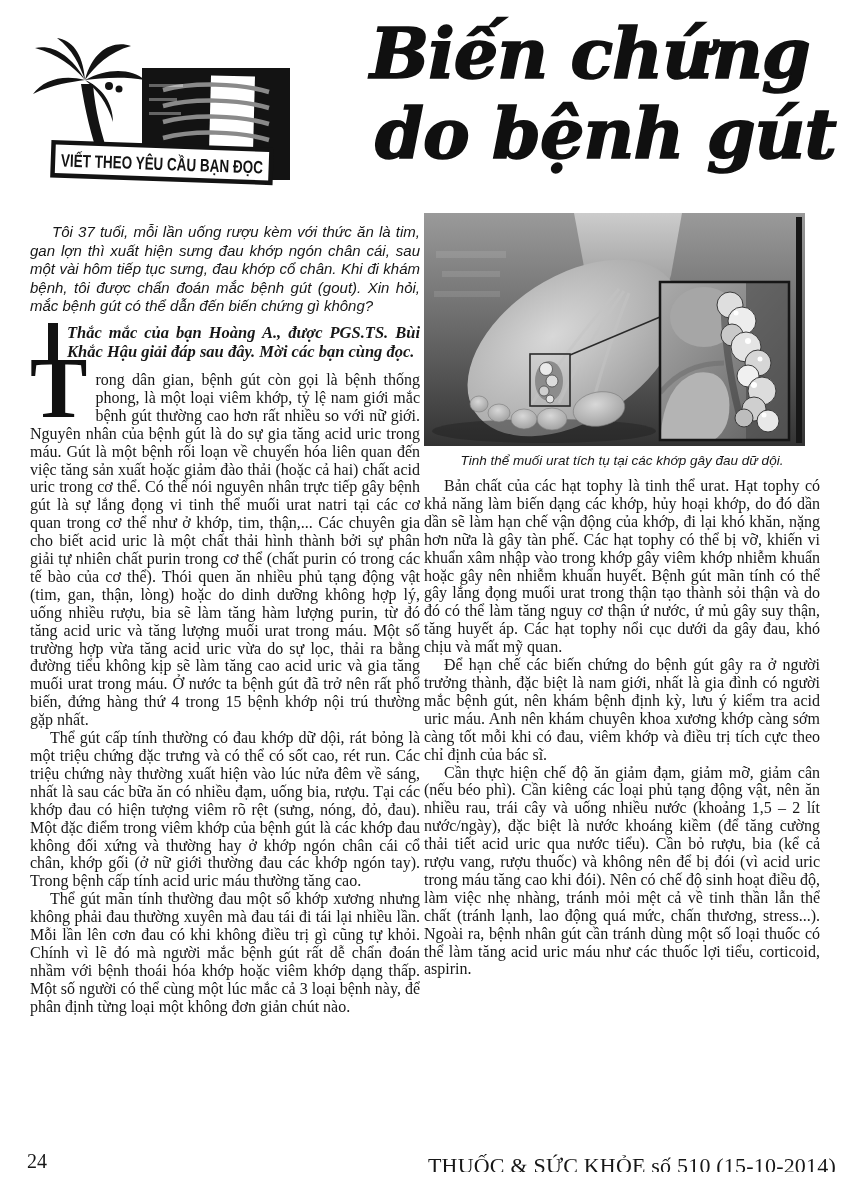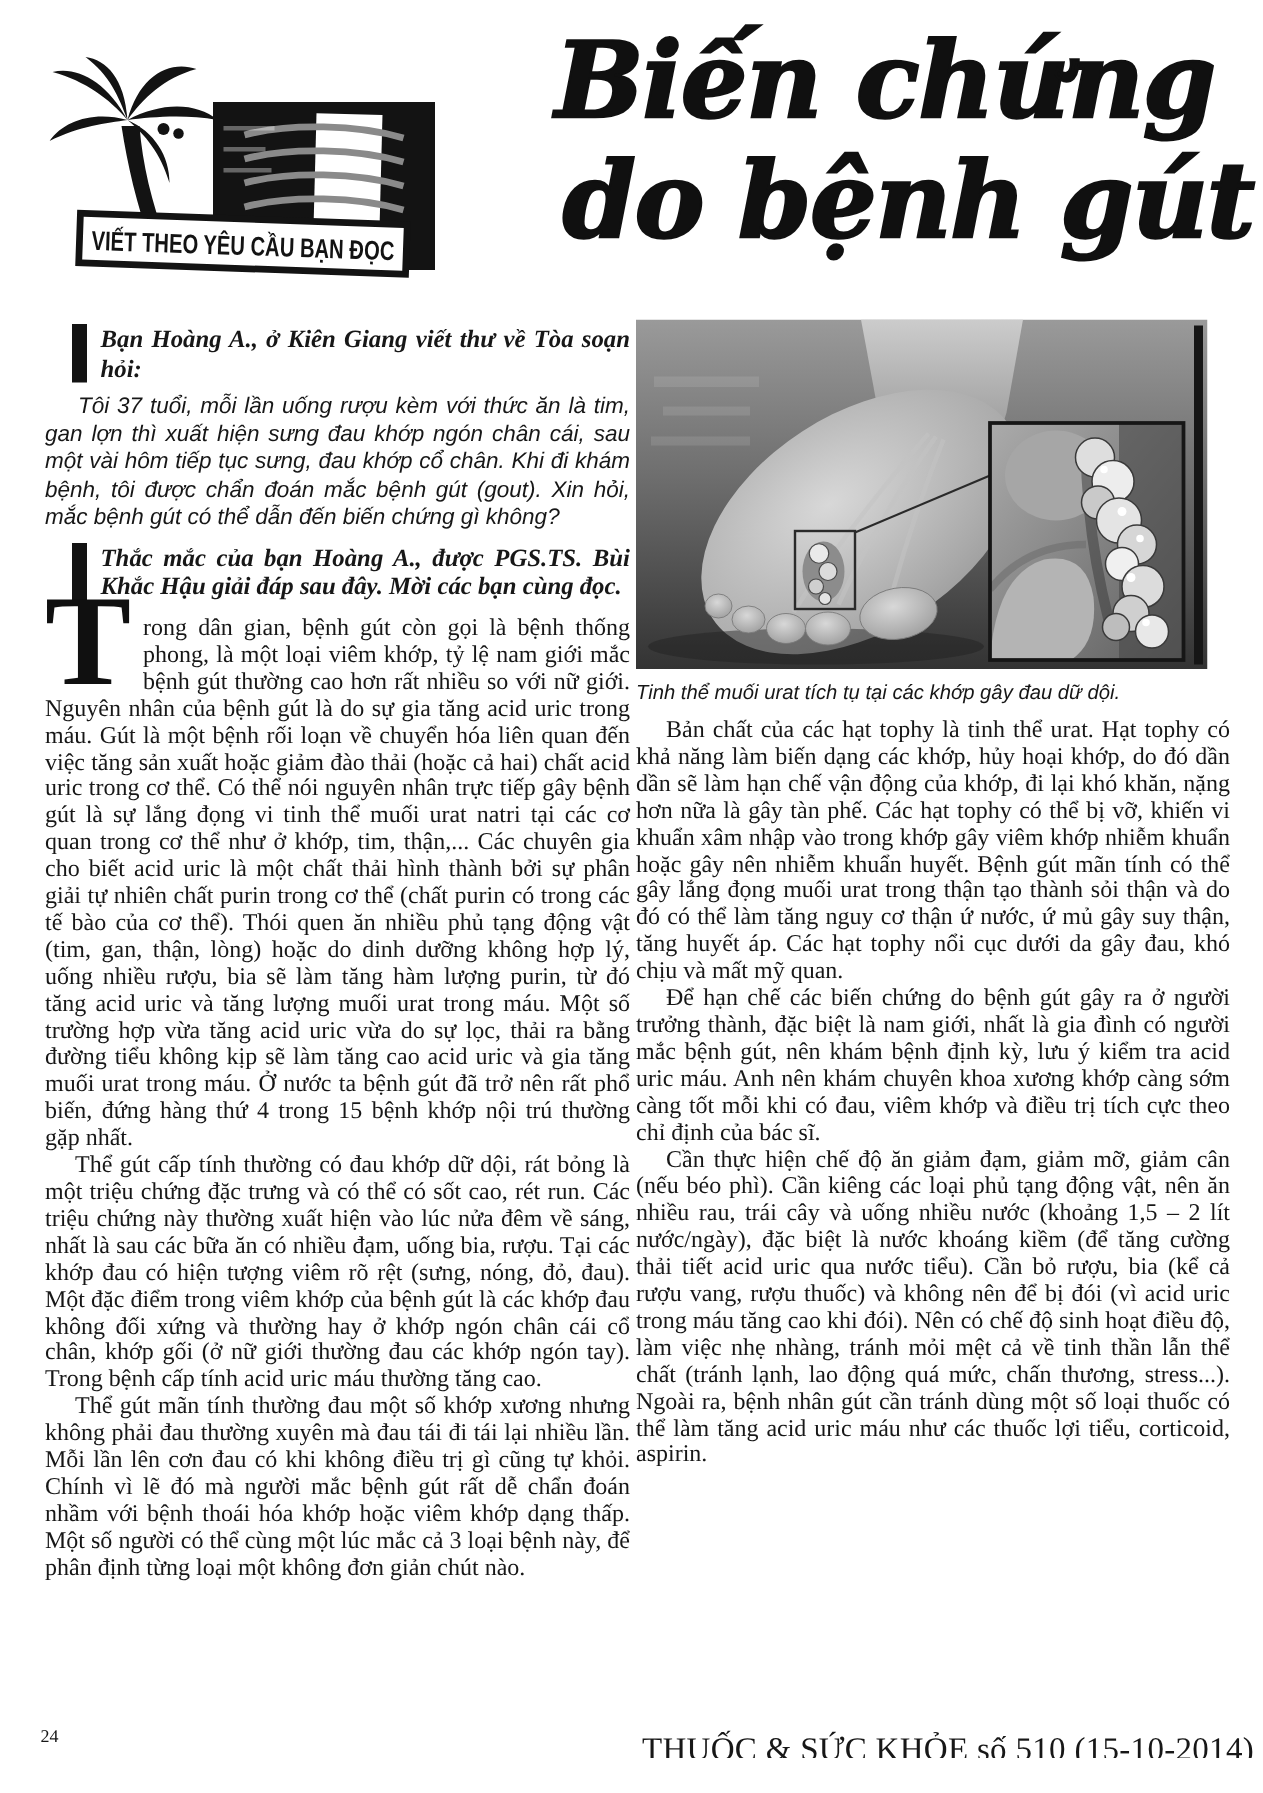--- a/index.html
+++ b/index.html
@@ -26,29 +26,29 @@
             font-size:15px;line-height:18.6px;text-align:justify;text-indent:22px;}
 
   .body-p{margin:0;font-size:16px;line-height:17.9px;text-align:justify;}
   .first-para{margin-top:9px;}
   .indent{text-indent:20px;}
   .dropcap{float:left;font-family:"Liberation Serif",serif;font-weight:700;
            font-size:86px;line-height:58px;margin:-12px 8px 0 0;color:#101010;}
 
   figure{margin:0;}
   .figcaption{font-family:"Liberation Sans",sans-serif;font-style:italic;
-              font-size:13.5px;line-height:16px;margin-top:3px;}
+              font-size:13.5px;line-height:16px;margin-top:3px;text-align:center;}
   .figcredit{font-family:"Liberation Sans",sans-serif;font-size:10.5px;line-height:12px;color:#222;}
   .right-text{margin-top:8px;}
   .byline{margin-top:5px;text-align:right;font-family:"Liberation Sans",sans-serif;
           font-weight:700;font-size:13.5px;letter-spacing:.3px;}
   .byline .arrow{font-family:"DejaVu Sans",sans-serif;font-size:15px;}
 
   
-  .pagenum{position:absolute;left:27px;top:1150px;font-size:12px;text-align:right;}
+  .pagenum{position:absolute;left:27px;top:1150px;font-size:20px;text-align:right;}
   .journal-wrap{position:absolute;right:6px;top:1153px;height:19px;overflow:hidden;}
   .journal{font-size:22px;letter-spacing:.2px;white-space:nowrap;}
 </style>
 </head>
 <body>
 
 <div class="page">
 
   <svg class="logo" viewBox="0 0 262 160" aria-hidden="true">
     <g fill="#131313">
@@ -85,21 +85,20 @@
       <text x="129" y="132" text-anchor="middle" font-size="18" textLength="202" lengthAdjust="spacingAndGlyphs" fill="#131313">VIẾT THEO YÊU CẦU BẠN ĐỌC</text>
     </g>
   </svg>
 
   <div class="title">
     <div>Biến chứng</div>
     <div class="t2">do bệnh gút</div>
   </div>
 
   <div class="col-left">
-    <div class="lead">Bạn Hoàng A., ở Kiên Giang viết thư về Tòa soạn hỏi:</div>
     <p class="question">Tôi 37 tuổi, mỗi lần uống rượu kèm với thức ăn là tim, gan lợn thì xuất hiện sưng đau khớp ngón chân cái, sau một vài hôm tiếp tục sưng, đau khớp cổ chân. Khi đi khám bệnh, tôi được chẩn đoán mắc bệnh gút (gout). Xin hỏi, mắc bệnh gút có thể dẫn đến biến chứng gì không?</p>
     <div class="lead lead2">Thắc mắc của bạn Hoàng A., được PGS.TS. Bùi Khắc Hậu giải đáp sau đây. Mời các bạn cùng đọc.</div>
 
     <p class="body-p first-para">
       <span class="dropcap">T</span><span>rong dân gian, bệnh gút còn gọi là bệnh thống phong, là một loại viêm khớp, tỷ lệ nam giới mắc bệnh gút thường cao hơn rất nhiều so với nữ giới. Nguyên nhân của bệnh gút là do sự gia tăng acid uric trong máu. Gút là một bệnh rối loạn về chuyển hóa liên quan đến việc tăng sản xuất hoặc giảm đào thải (hoặc cả hai) chất acid uric trong cơ thể. Có thể nói nguyên nhân trực tiếp gây bệnh gút là sự lắng đọng vi tinh thể muối urat natri tại các cơ quan trong cơ thể như ở khớp, tim, thận,... Các chuyên gia cho biết acid uric là một chất thải hình thành bởi sự phân giải tự nhiên chất purin trong cơ thể (chất purin có trong các tế bào của cơ thể). Thói quen ăn nhiều phủ tạng động vật (tim, gan, thận, lòng) hoặc do dinh dưỡng không hợp lý, uống nhiều rượu, bia sẽ làm tăng hàm lượng purin, từ đó tăng acid uric và tăng lượng muối urat trong máu. Một số trường hợp vừa tăng acid uric vừa do sự lọc, thải ra bằng đường tiểu không kịp sẽ làm tăng cao acid uric và gia tăng muối urat trong máu. Ở nước ta bệnh gút đã trở nên rất phổ biến, đứng hàng thứ 4 trong 15 bệnh khớp nội trú thường gặp nhất.</span>
     </p>
     <p class="body-p indent">Thể gút cấp tính thường có đau khớp dữ dội, rát bỏng là một triệu chứng đặc trưng và có thể có sốt cao, rét run. Các triệu chứng này thường xuất hiện vào lúc nửa đêm về sáng, nhất là sau các bữa ăn có nhiều đạm, uống bia, rượu. Tại các khớp đau có hiện tượng viêm rõ rệt (sưng, nóng, đỏ, đau). Một đặc điểm trong viêm khớp của bệnh gút là các khớp đau không đối xứng và thường hay ở khớp ngón chân cái cổ chân, khớp gối (ở nữ giới thường đau các khớp ngón tay). Trong bệnh cấp tính acid uric máu thường tăng cao.</p>
     <p class="body-p indent">Thể gút mãn tính thường đau một số khớp xương nhưng không phải đau thường xuyên mà đau tái đi tái lại nhiều lần. Mỗi lần lên cơn đau có khi không điều trị gì cũng tự khỏi. Chính vì lẽ đó mà người mắc bệnh gút rất dễ chẩn đoán nhầm với bệnh thoái hóa khớp hoặc viêm khớp dạng thấp. Một số người có thể cùng một lúc mắc cả 3 loại bệnh này, để phân định từng loại một không đơn giản chút nào.</p>
   </div>
 

